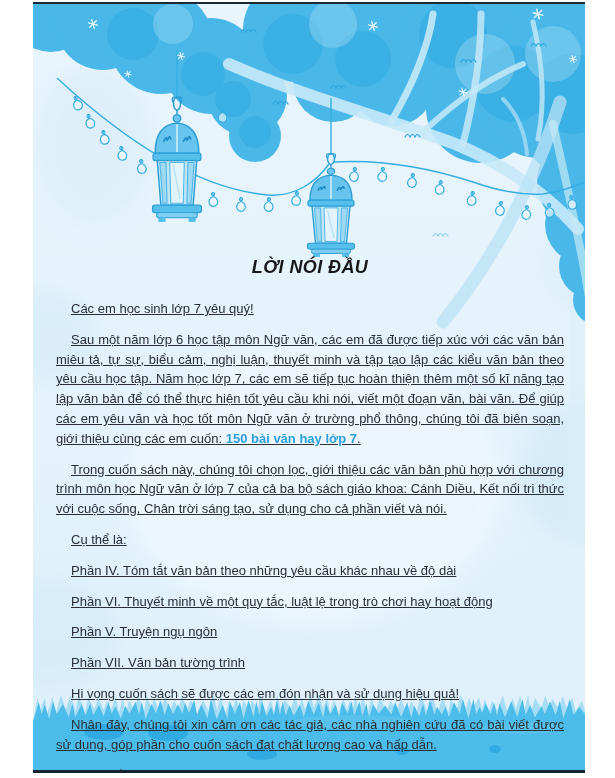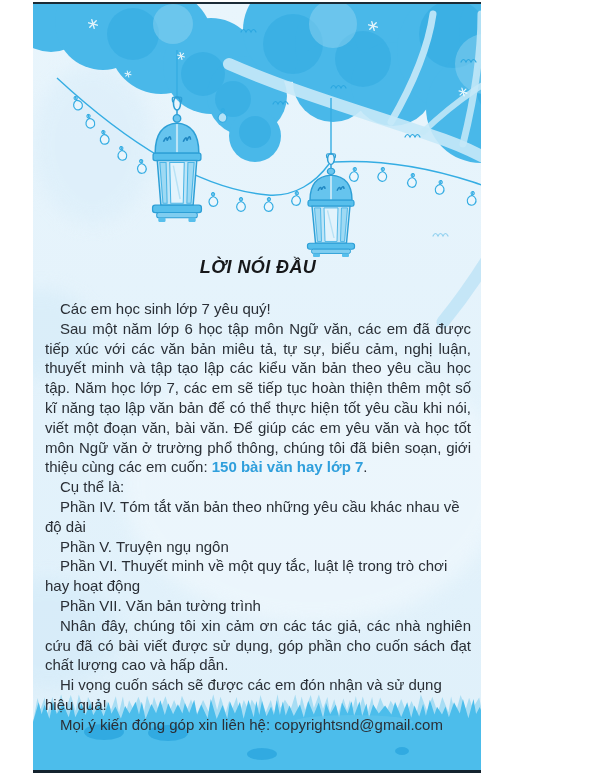--- a/index.html
+++ b/index.html
@@ -1,26 +1,26 @@
 <!DOCTYPE html>
 <html><head>
 <meta charset="utf-8">
 <style>
   html,body{margin:0;padding:0;background:#ffffff;}
   .stage{position:relative;width:615px;height:778px;background:#ffffff;overflow:hidden;
          font-family:"Liberation Sans",sans-serif;}
-  .page{position:absolute;left:33px;top:2px;width:448px;height:766px;
+  .page{position:absolute;left:33px;top:2px;width:552px;height:766px;
         background:linear-gradient(180deg,#e9f5fc 0%,#e3f2fb 55%,#dff0fa 100%);
         border-top:2px solid #1b2b36;border-bottom:3px solid #14232e;overflow:hidden;}
   .layer{position:absolute;left:0;top:0;}
   .wash{filter:blur(9px);}
   .content{position:absolute;left:12px;right:10px;top:253px;z-index:3;}
   .page-title{margin:0 0 21px 0;text-align:center;
       font:italic 700 18px "Liberation Sans",sans-serif;letter-spacing:.4px;color:#17181a;}
-  .para{margin:0;text-indent:15px;font-size:15px;line-height:19.8px;color:#2a2f36;}
+  .para{margin:11px;text-indent:15px;font-size:13px;line-height:19.8px;color:#2a2f36;text-decoration:underline;}
   .justify{text-align:justify;}
   .book{color:#2f9fdc;font-weight:700;}
   svg{display:block;}
 </style>
 </head>
 <body>
 
 <div class="stage">
   <div class="page">
 
@@ -188,23 +188,24 @@
       <g fill="#66c7ee" opacity="0.5">
         <ellipse cx="320" cy="30" rx="60" ry="7"></ellipse>
         <ellipse cx="490" cy="36" rx="40" ry="6"></ellipse>
       </g>
     </svg>
 
     <div class="content">
       <h1 class="page-title">LỜI NÓI ĐẦU</h1>
       <p class="para">Các em học sinh lớp 7 yêu quý!</p>
       <p class="para justify"><span>Sau một năm lớp 6 học tập môn Ngữ văn, các em đã được tiếp xúc với các văn bản miêu tả, tự sự, biểu cảm, nghị luận, thuyết minh và tập tạo lập các kiểu văn bản theo yêu cầu học tập. Năm học lớp 7, các em sẽ tiếp tục hoàn thiện thêm một số kĩ năng tạo lập văn bản để có thể thực hiện tốt yêu cầu khi nói, viết một đoạn văn, bài văn. Để giúp các em yêu văn và học tốt môn Ngữ văn ở trường phổ thông, chúng tôi đã biên soạn, giới thiệu cùng các em cuốn: </span><span class="book">150 bài văn hay lớp 7</span><span>.</span></p>
+      <p class="para justify">Trong cuốn sách này, chúng tôi chọn lọc, giới thiệu các văn bản phù hợp với chương trình môn học Ngữ văn ở lớp 7 của cả ba bộ sách giáo khoa: Cánh Diều, Kết nối tri thức với cuộc sống, Chân trời sáng tạo, sử dụng cho cả phần viết và nói.</p>
       <p class="para">Cụ thể là:</p>
       <p class="para">Phần IV. Tóm tắt văn bản theo những yêu cầu khác nhau về độ dài</p>
+      <p class="para">Phần VI. Thuyết minh về một quy tắc, luật lệ trong trò chơi hay hoạt động</p>
       <p class="para">Phần V. Truyện ngụ ngôn</p>
-      <p class="para">Phần VI. Thuyết minh về một quy tắc, luật lệ trong trò chơi hay hoạt động</p>
       <p class="para">Phần VII. Văn bản tường trình</p>
+      <p class="para">Hi vọng cuốn sách sẽ được các em đón nhận và sử dụng hiệu quả!</p>
       <p class="para justify">Nhân đây, chúng tôi xin cảm ơn các tác giả, các nhà nghiên cứu đã có bài viết được sử dụng, góp phần cho cuốn sách đạt chất lượng cao và hấp dẫn.</p>
-      <p class="para">Hi vọng cuốn sách sẽ được các em đón nhận và sử dụng hiệu quả!</p>
       <p class="para">Mọi ý kiến đóng góp xin liên hệ: copyrightsnd@gmail.com</p>
     </div>
   </div>
 </div>
 
 </body></html>

